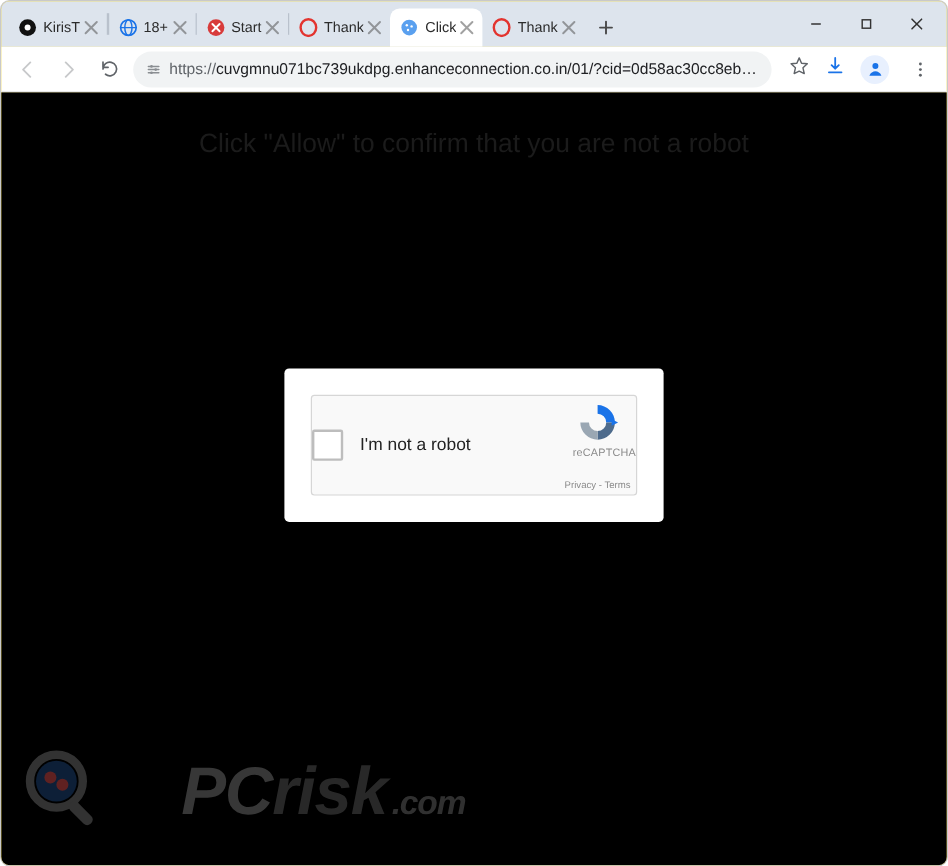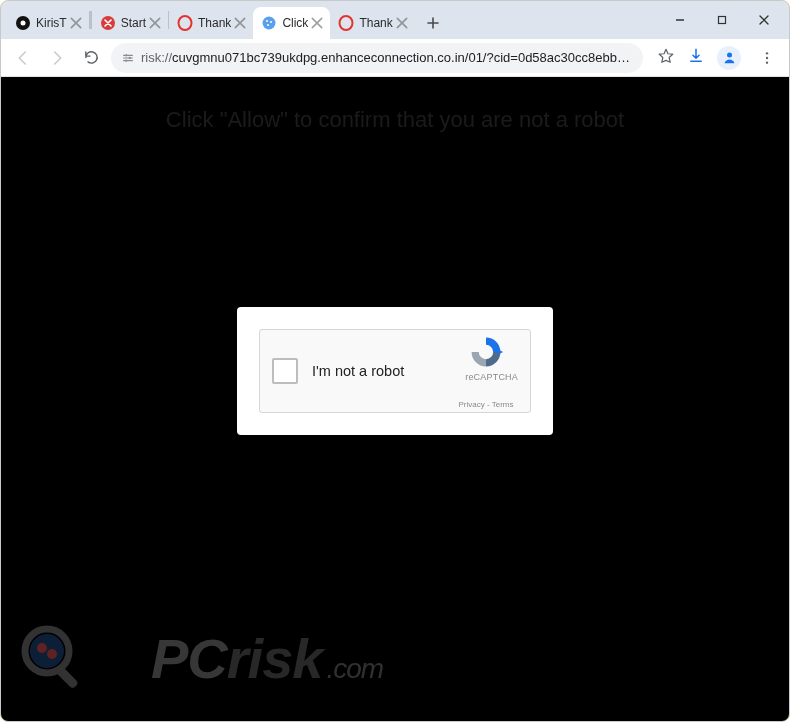--- a/index.html
+++ b/index.html
@@ -30,34 +30,34 @@
   .omnibox .url-rest { white-space:nowrap; overflow:hidden; text-overflow:ellipsis; }
   .omni-right { display:flex; align-items:center; gap:12px; margin-left:8px; }
   .star { color:#5f6368; }
   .avatar-circle { width:24px; height:24px; border-radius:50%; background:#e8f0fe; display:flex; align-items:center; justify-content:center; color:#1a73e8; }
   .download-icon { color:#1a73e8; }
   
   .page { flex:1; background:#000; position:relative; overflow:hidden; }
   .headline { position:absolute; top:30px; left:0; right:0; text-align:center; font-size:22px; color:#1b1b1b; font-weight:400; }
   
   .captcha-card { position:absolute; top:230px; left:50%; transform:translateX(-50%); width:316px; height:128px; background:#fff; border-radius:4px; padding:22px; box-shadow:0 2px 8px rgba(0,0,0,.35); }
-  .captcha-inner { width:100%; height:100%; background:#f9f9f9; border:1px solid #d6d6d6; border-radius:3px; display:flex; align-items:center; padding:0 12px; }
+  .captcha-inner { width:100%; height:100%; background:#f9f9f9; border:1px solid #d6d6d6; border-radius:3px; display:flex; align-items:center; padding:0 0; }
   .captcha-checkbox { width:26px; height:26px; border:2px solid #bdbdbd; border-radius:2px; background:#fff; margin-right:14px;}
   .captcha-label { font-size:14.5px; color:#222; flex:1; }
   .captcha-brand { width:64px; text-align:center; }
   .captcha-brand .brand-name { font-size:9px; color:#8a8a8a; margin-top:2px; letter-spacing:.2px;text-align:right;}
   .captcha-brand .brand-links { font-size:8px; color:#8a8a8a; margin-top:18px; }
   .recaptcha-logo { width:36px; height:36px; margin:0 auto; }
   
   .watermark { position:absolute; left:18px; bottom:28px; display:flex; align-items:center; opacity:.45;gap:48px; }
   .watermark svg.wm-icon { width:70px; height:70px; }
   .wm-text { font-family: Arial, sans-serif; font-size:56px; font-weight:bold; font-style:italic; letter-spacing:-1px; margin-left:14px; display:flex; align-items:baseline; }
   .wm-text .pc { color:#7a7a7a; }
   .wm-text .risk { color:#5a5a5a; }
-  .wm-text .dotcom { color:#6b6b6b; font-size:28px; margin-left:4px; font-style:italic; font-weight:normal;}
+  .wm-text .dotcom { color:#6b6b6b; font-size:28px; margin-left:4px; font-style:italic; font-weight:bold;}
 </style>
 </head>
 <body>
 
 <div class="browser-window">
 
   <div class="titlebar">
     <div class="tabs">
 
       <div class="tab">
@@ -69,20 +69,33 @@
         </span>
         <span class="tab-title">KirisT</span>
         <span class="tab-close"><svg viewBox="0 0 12 12">
               <path d="M2 2l8 8M10 2l-8 8" stroke="#555" stroke-width="1.4" stroke-linecap="round"></path>
             </svg></span>
       </div>
       <div class="tab-sep"></div>
 
       <div class="tab-sep"></div>
 
+      <div class="tab">
+        <span class="favicon">
+          <svg viewBox="0 0 16 16">
+              <circle cx="8" cy="8" r="6.5" fill="none" stroke="#1a73e8" stroke-width="1.4"></circle>
+              <ellipse cx="8" cy="8" rx="3" ry="6.5" fill="none" stroke="#1a73e8" stroke-width="1.2"></ellipse>
+              <path d="M1.5 8h13" stroke="#1a73e8" stroke-width="1.2"></path>
+            </svg>
+        </span>
+        <span class="tab-title">18+</span>
+        <span class="tab-close"><svg viewBox="0 0 12 12">
+              <path d="M2 2l8 8M10 2l-8 8" stroke="#555" stroke-width="1.4" stroke-linecap="round"></path>
+            </svg></span>
+      </div>
       <div class="tab-sep"></div>
 
       <div class="tab">
         <span class="favicon">
           <svg viewBox="0 0 16 16">
               <circle cx="8" cy="8" r="7" fill="#d83b3b"></circle>
               <path d="M5 5l6 6M11 5l-6 6" stroke="#fff" stroke-width="1.6" stroke-linecap="round"></path>
             </svg>
         </span>
         <span class="tab-title">Start</span>
@@ -176,21 +189,21 @@
 
     <div class="omnibox">
       <span class="lock">
         <svg viewBox="0 0 16 16">
             <path d="M3 5h10M3 8h10M3 11h10" stroke="#5f6368" stroke-width="1.4" stroke-linecap="round"></path>
             <circle cx="6" cy="5" r="1.3" fill="#5f6368"></circle>
             <circle cx="10" cy="8" r="1.3" fill="#5f6368"></circle>
             <circle cx="6" cy="11" r="1.3" fill="#5f6368"></circle>
           </svg>
       </span>
-      <span class="scheme">risk://</span>
+      <span class="scheme">https://</span>
         <span class="url-rest">cuvgmnu071bc739ukdpg.enhanceconnection.co.in/01/?cid=0d58ac30cc8ebb325845&amp;extclic…</span>
     </div>
 
     <div class="omni-right">
       <span class="star">
         <svg width="18" height="18" viewBox="0 0 24 24">
             <path d="M12 3l2.6 6 6.4.6-4.8 4.4 1.4 6.4L12 17.8 6.4 20.4 7.8 14 3 9.6l6.4-.6L12 3z" fill="none" stroke="currentColor" stroke-width="1.6" stroke-linejoin="round"></path>
           </svg>
       </span>
       <span class="download-icon">

